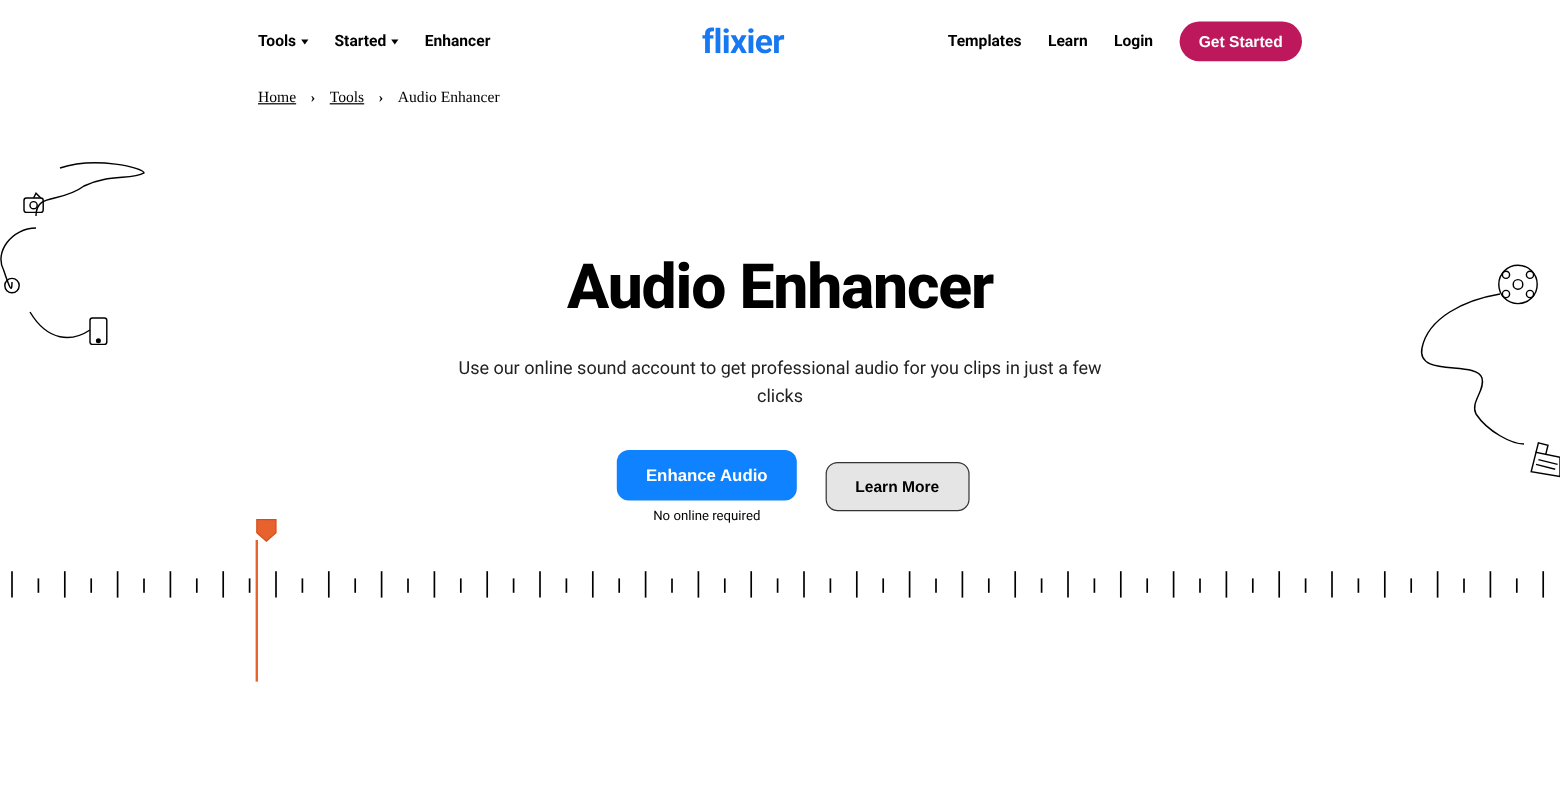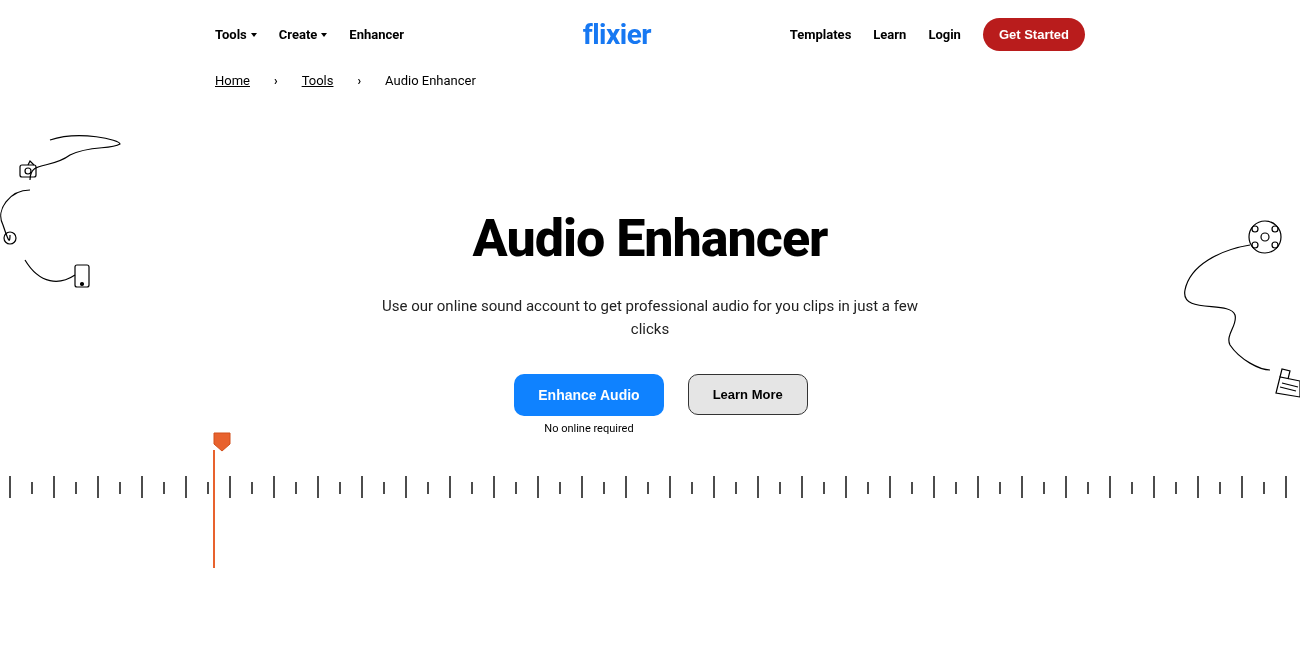--- a/index.html
+++ b/index.html
@@ -42,37 +42,38 @@
   }
   .logo {
     font-size: 28px;
     font-weight: 700;
     color: #1778f2;
     letter-spacing: -0.5px;
     cursor: pointer;
     margin-left: 40px;
   }
   .btn-primary {
-    background: #b91c1c;
+    background: #be185d;
     color: #fff;
     font-size: 13px;
     font-weight: 700;
     padding: 9px 16px;
     border-radius: 18px;
     border: none;
     cursor: pointer;
   }
 
   
   .breadcrumb {
     display: flex;
     align-items: center;
-    gap: 24px;
+    gap: 12px;
     padding: 22px 0 0 215px;
     font-size: 13px;
+    font-family: Liberation Serif, serif;
   }
   .breadcrumb a {
     color: #000;
     text-decoration: underline;
     cursor: pointer;
   }
   .breadcrumb .sep {
     font-size: 12px;
     font-weight: 700;
     color: #000;
@@ -96,21 +97,21 @@
     color: #222;
     max-width: 540px;
     margin: 26px auto 0;
     line-height: 1.5;
   }
   .hero-buttons {
     display: flex;
     justify-content: center;
     gap: 24px;
     margin-top: 34px;
-    align-items: flex-start;
+    align-items: center;
     margin-left: 22px;
   }
   .enhance-wrap {
     display: flex;
     flex-direction: column;
     align-items: center;
   }
   .btn-enhance {
     background: #0f82ff;
     color: #fff;
@@ -182,21 +183,21 @@
 </head>
 <body>
 
 <div class="nav">
   <div class="nav-left">
     <div class="nav-item">
       <span>Tools</span>
       <span class="caret"></span>
     </div>
     <div class="nav-item">
-      <span>Create</span>
+      <span>Started</span>
       <span class="caret"></span>
     </div>
     <div class="nav-item">
       <span>Enhancer</span>
     </div>
   </div>
 
   <div class="logo">flixier</div>
 
   <div class="nav-right">

